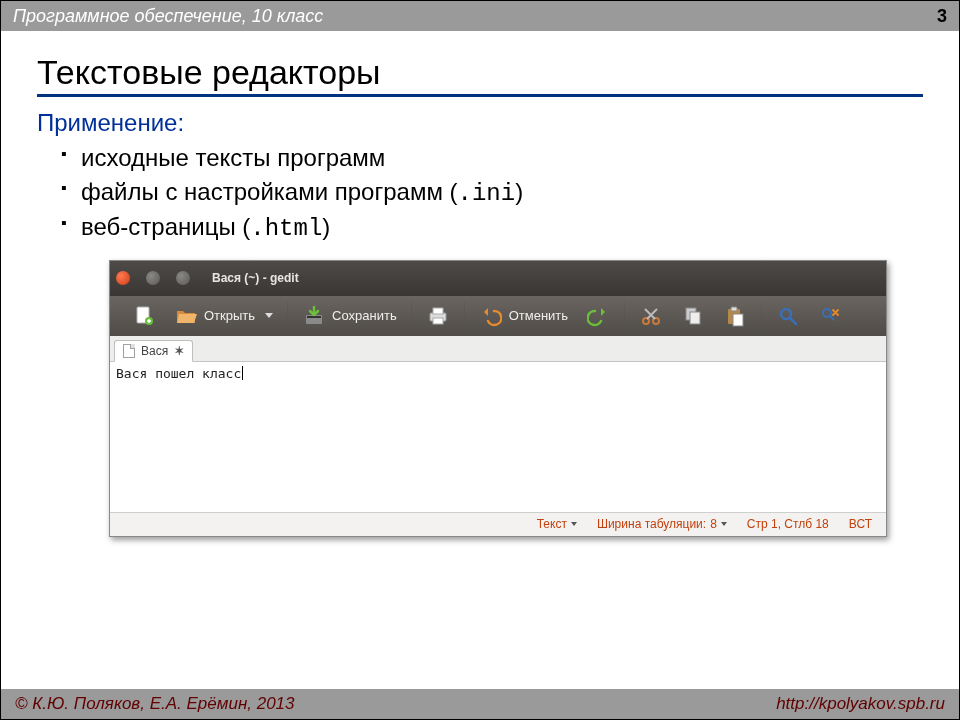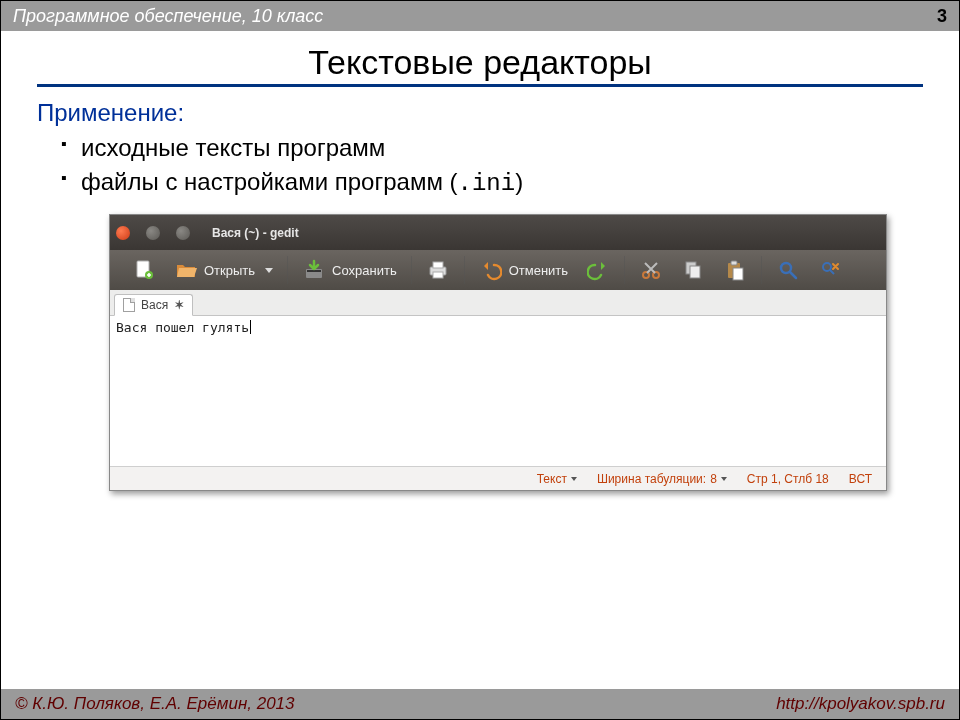--- a/index.html
+++ b/index.html
@@ -3,21 +3,21 @@
 <meta charset="utf-8">
 <style>
   * { box-sizing: border-box; margin: 0; padding: 0; }
   html, body { width: 960px; height: 720px; font-family: Arial, sans-serif; background: #fff; }
   .slide { width: 960px; height: 720px; position: relative; border: 1px solid #000; }
   .topbar {
     background: #9a9a9a; color: #fff; height: 30px; display: flex; align-items: center;
     padding: 0 12px; font-style: italic; font-size: 18px; justify-content: space-between;
   }
   .topbar .pageno { color: #000; font-style: normal; font-weight: bold; }
-  .title-area { padding: 12px 36px 4px 36px; text-align: center; }
+  .title-area { padding: 22px 36px 4px 36px; }
   .title { font-size: 34px; color: #000; border-bottom: 3px solid #003380; padding-bottom: 2px; }
   .content { padding: 8px 36px; font-size: 24px; color: #000; }
   .applabel { color: #003099; margin-bottom: 4px; }
   ul.bullets { list-style: none; padding-left: 24px; }
   ul.bullets li { position: relative; padding-left: 20px; line-height: 1.4; }
   ul.bullets li::before { content: "▪"; position: absolute; left: 0; top: 2px; font-size: 16px; color: #000; }
   .mono { font-family: "Courier New", monospace; }
 
   .editor-wrap { margin: 14px 36px 0 72px; box-shadow: 2px 3px 6px rgba(0,0,0,.4); }
   .editor { border: 1px solid #888; background: #fff; }
@@ -74,20 +74,23 @@
 
   <div class="content">
     <div class="applabel">Применение:</div>
     <ul class="bullets">
       <li>
         <span>исходные тексты программ</span>
       </li>
       <li>
         <span>файлы с настройками программ (</span><span class="mono">.ini</span><span>)</span>
       </li>
+      <li>
+        <span>веб-страницы (</span><span class="mono">.html</span><span>)</span>
+      </li>
     </ul>
 
     <div class="editor-wrap">
       <div class="editor">
         <div class="titlebar">
           <span class="wbtn close"></span>
           <span class="wbtn gray"></span>
           <span class="wbtn gray"></span>
           <span style="margin-left:6px;">Вася (~) - gedit</span>
         </div>
@@ -200,21 +203,21 @@
 
         <div class="tabbar">
           <div class="tab">
             <span class="doc-icon"></span>
             <span>Вася</span>
             <span class="close-x">✶</span>
           </div>
         </div>
 
         <div class="editbody">
-          <span>Вася пошел гулять</span><span class="cursor"></span>
+          <span>Вася пошел класс</span><span class="cursor"></span>
         </div>
 
         <div class="statusbar">
           <div class="seg">
             <span>Текст</span>
             <span class="caret-down"></span>
           </div>
           <div class="seg">
             <span>Ширина табуляции:</span>
             <span>8</span>

